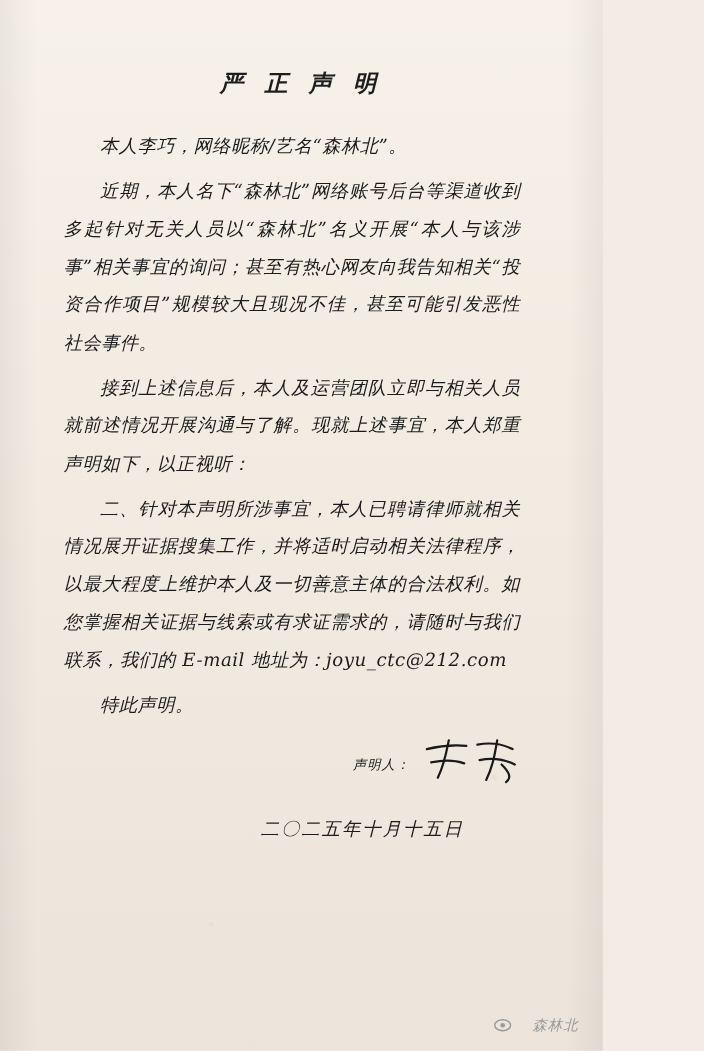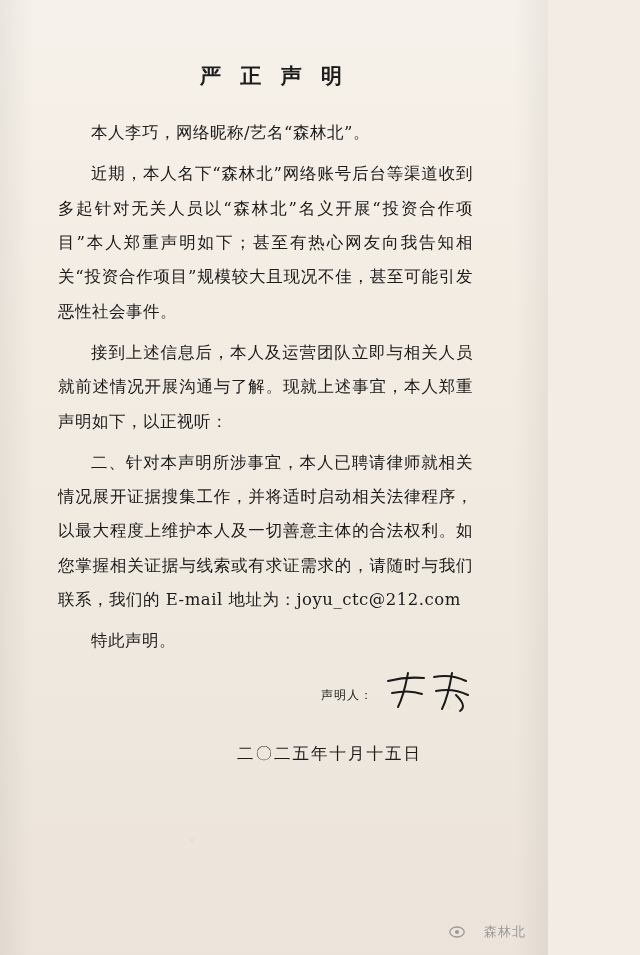--- a/index.html
+++ b/index.html
@@ -15,20 +15,21 @@
   }
   
   .page {
     position: relative;
     width: 548px;
     height: 955px;
     background:
       linear-gradient(90deg, rgba(0,0,0,0.05) 0%, rgba(0,0,0,0.0) 6%, rgba(0,0,0,0.0) 94%, rgba(0,0,0,0.05) 100%),
       linear-gradient(180deg, #f6f1ea 0%, #f3ece3 35%, #efe8df 70%, #ece4da 100%);
     box-sizing: border-box;
+    font-style: italic;
   }
   .grain {
     position: absolute;
     inset: 0;
     background-image:
       radial-gradient(circle at 18% 22%, rgba(180,160,140,0.10) 0 2px, transparent 3px),
       radial-gradient(circle at 62% 48%, rgba(170,150,130,0.08) 0 2px, transparent 3px),
       radial-gradient(circle at 82% 74%, rgba(175,155,135,0.08) 0 2px, transparent 3px),
       radial-gradient(circle at 35% 88%, rgba(175,155,135,0.07) 0 2px, transparent 3px);
     pointer-events: none;
@@ -107,21 +108,21 @@
 </head>
 <body>
 
 <div class="page">
   <div class="grain"></div>
   <div class="content">
 
     <h1 class="doc-title">严 正 声 明</h1>
 
     <p class="para">本人李巧，网络昵称/艺名“森林北”。</p>
-    <p class="para">近期，本人名下“森林北”网络账号后台等渠道收到多起针对无关人员以“森林北”名义开展“投资合作项目”本人郑重声明如下；甚至有热心网友向我告知相关“投资合作项目”规模较大且现况不佳，甚至可能引发恶性社会事件。</p>
+    <p class="para">近期，本人名下“森林北”网络账号后台等渠道收到多起针对无关人员以“森林北”名义开展“本人与该涉事”相关事宜的询问；甚至有热心网友向我告知相关“投资合作项目”规模较大且现况不佳，甚至可能引发恶性社会事件。</p>
     <p class="para">接到上述信息后，本人及运营团队立即与相关人员就前述情况开展沟通与了解。现就上述事宜，本人郑重声明如下，以正视听：</p>
     <p class="para">二、针对本声明所涉事宜，本人已聘请律师就相关情况展开证据搜集工作，并将适时启动相关法律程序，以最大程度上维护本人及一切善意主体的合法权利。如您掌握相关证据与线索或有求证需求的，请随时与我们联系，我们的 E-mail 地址为：joyu_ctc@212.com</p>
     <p class="para">特此声明。</p>
 
     <div class="sign-block">
       <span class="sign-line">声明人：</span>
       <span class="signature">
         <svg viewBox="0 0 92 44" width="92" height="44" aria-hidden="true">
           <g fill="none" stroke="#1a1a1a" stroke-width="2" stroke-linecap="round" stroke-linejoin="round">
             <path d="M6 12 C18 9, 30 8, 42 9"></path>

